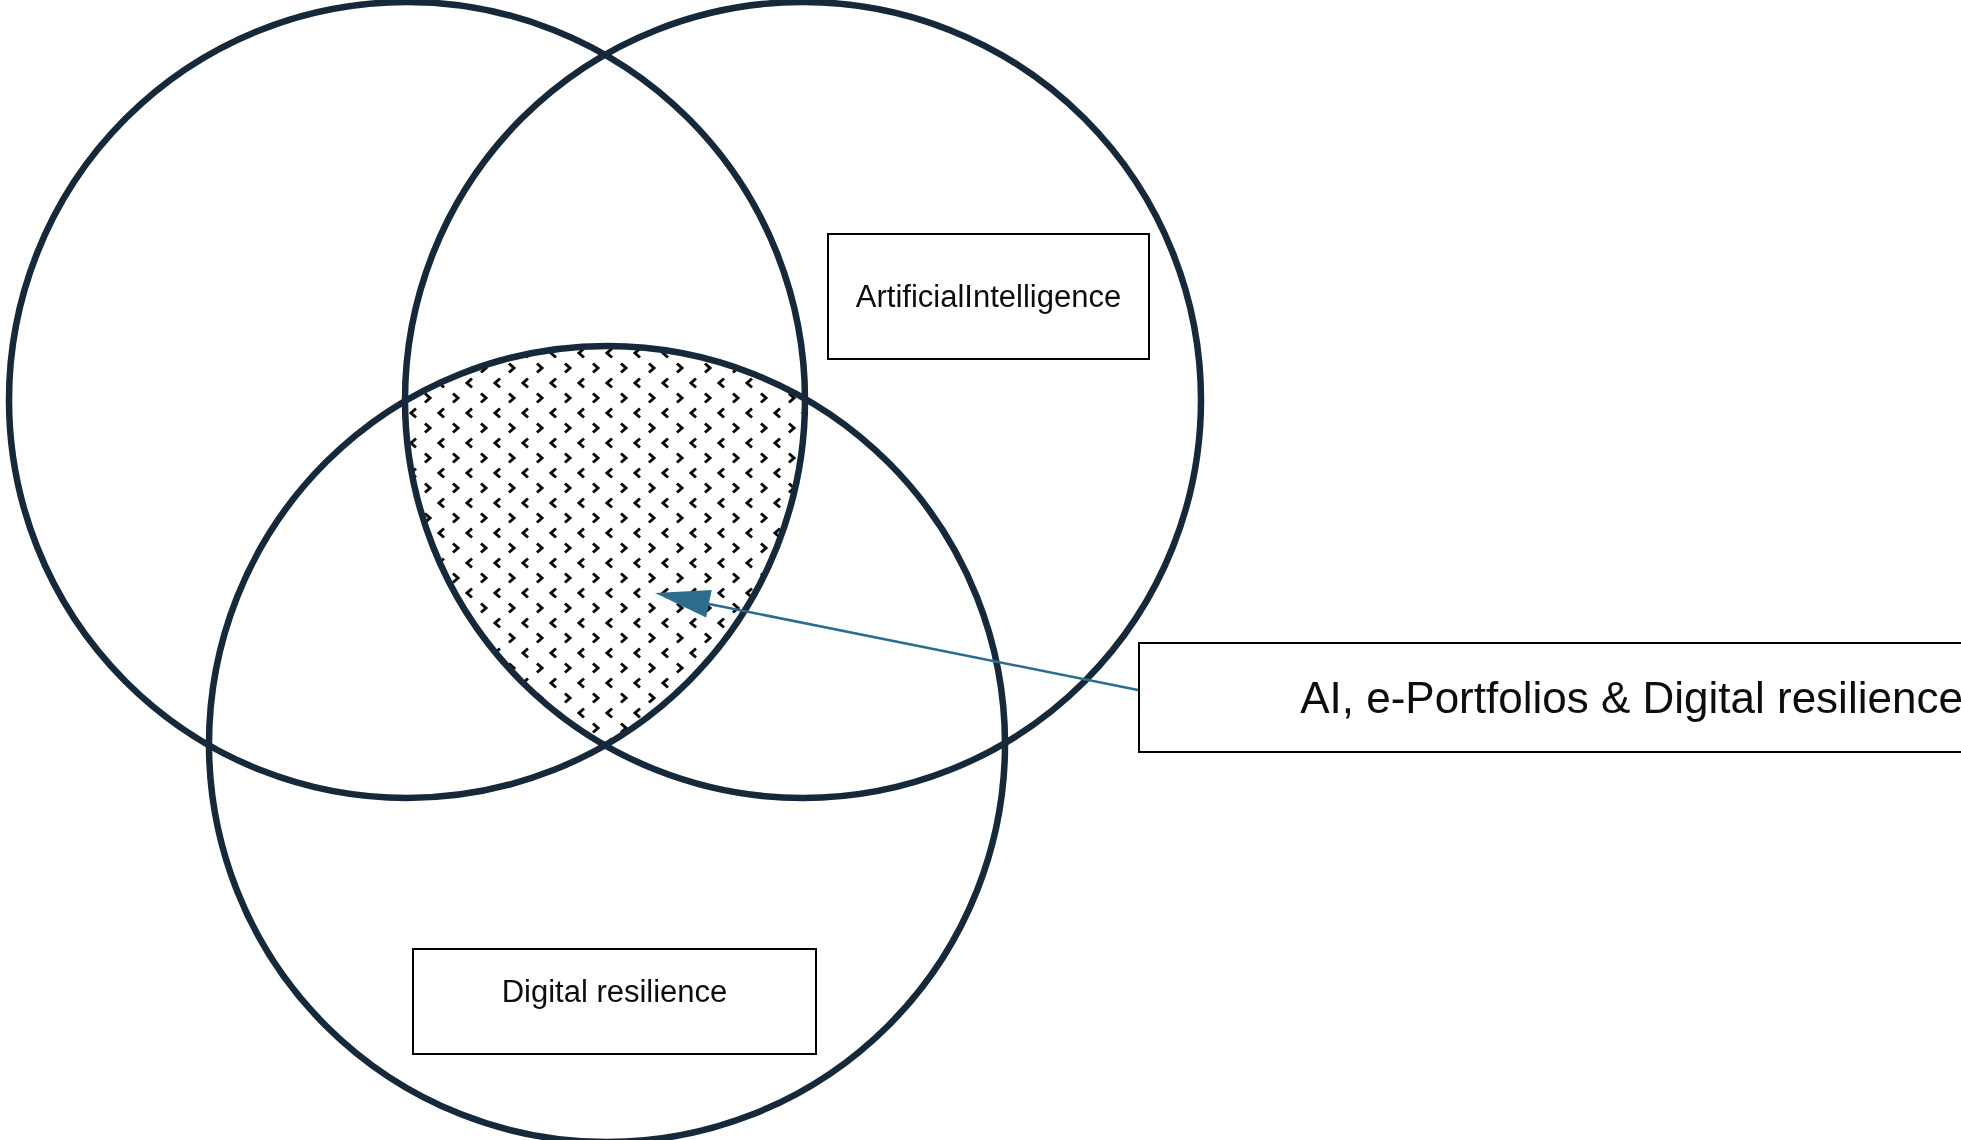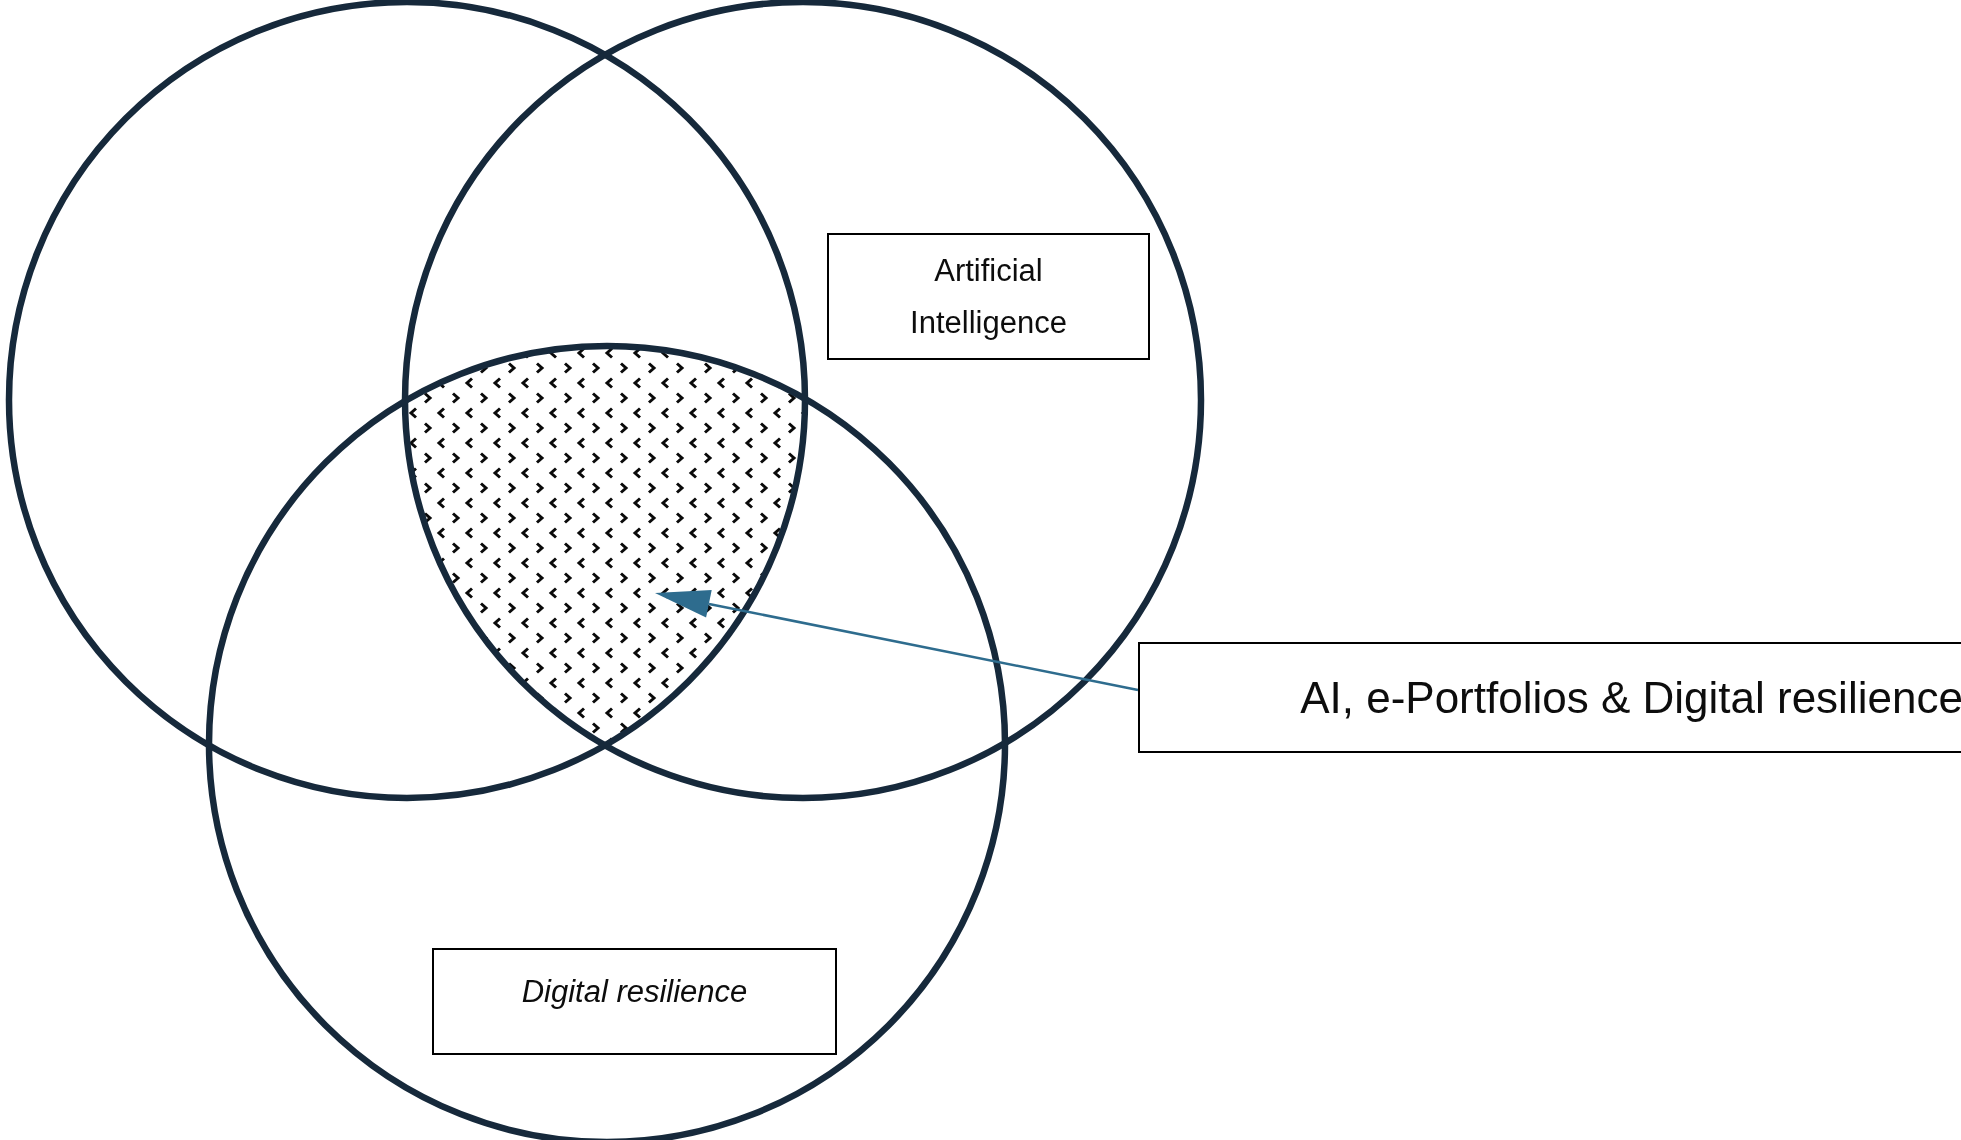--- a/index.html
+++ b/index.html
@@ -57,23 +57,23 @@
     color: var(--text);
     display: flex;
     align-items: center;
     justify-content: center;
     text-align: center;
     font-size: 31px;
     line-height: 1.3;
   }
   #box-eportfolios { left: 22px;   top: 330px; width: 345px; height: 77px; }
   #box-ai          { left: 827px;  top: 233px; width: 323px; height: 127px;
-                     flex-direction: column; line-height: 52px; }
-  #box-digital     { left: 432px;  top: 948px; width: 405px; height: 107px;
-                     align-items: flex-start; padding-top: 22px; font-style: italic; }
+                     line-height: 52px; }
+  #box-digital     { left: 412px;  top: 948px; width: 405px; height: 107px;
+                     align-items: flex-start; padding-top: 22px; }
   #box-callout     { left: 1138px; top: 642px; width: 987px; height: 111px;
                      font-size: 44px; }
 </style>
 </head>
 <body>
 
 <div class="canvas">
 
   <svg class="venn" viewBox="0 0 1961 1140" aria-hidden="true">
     <defs>

